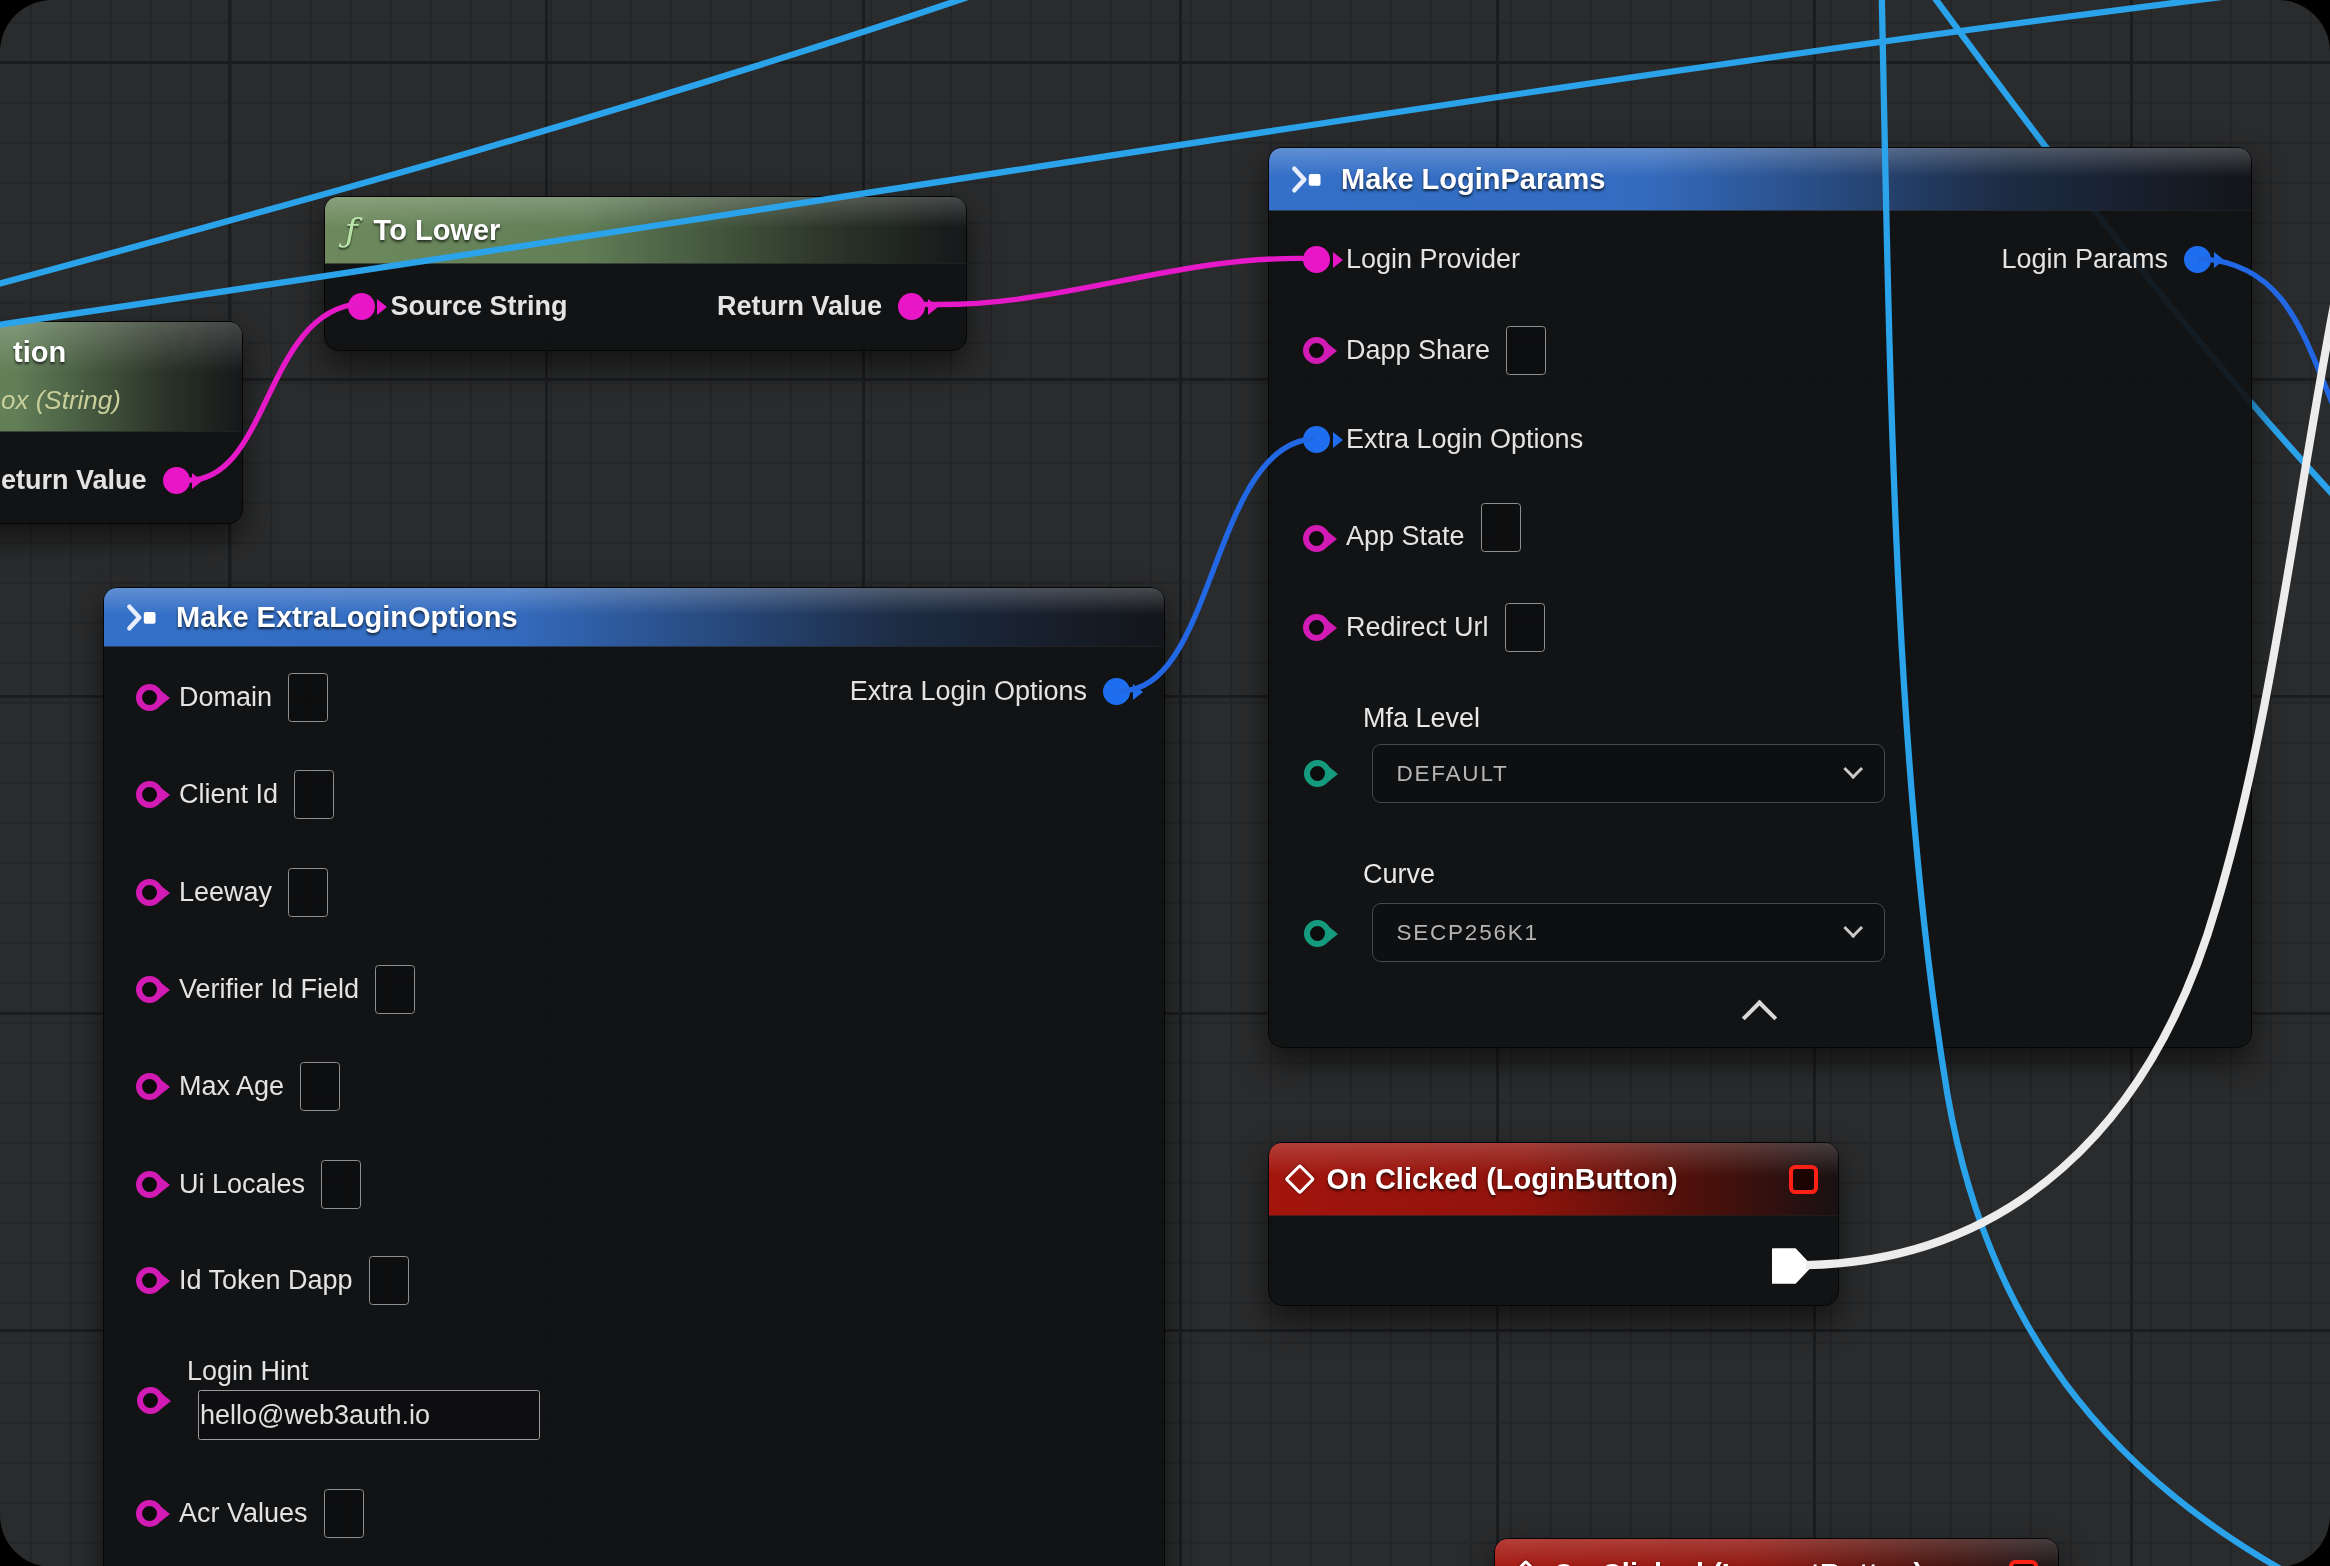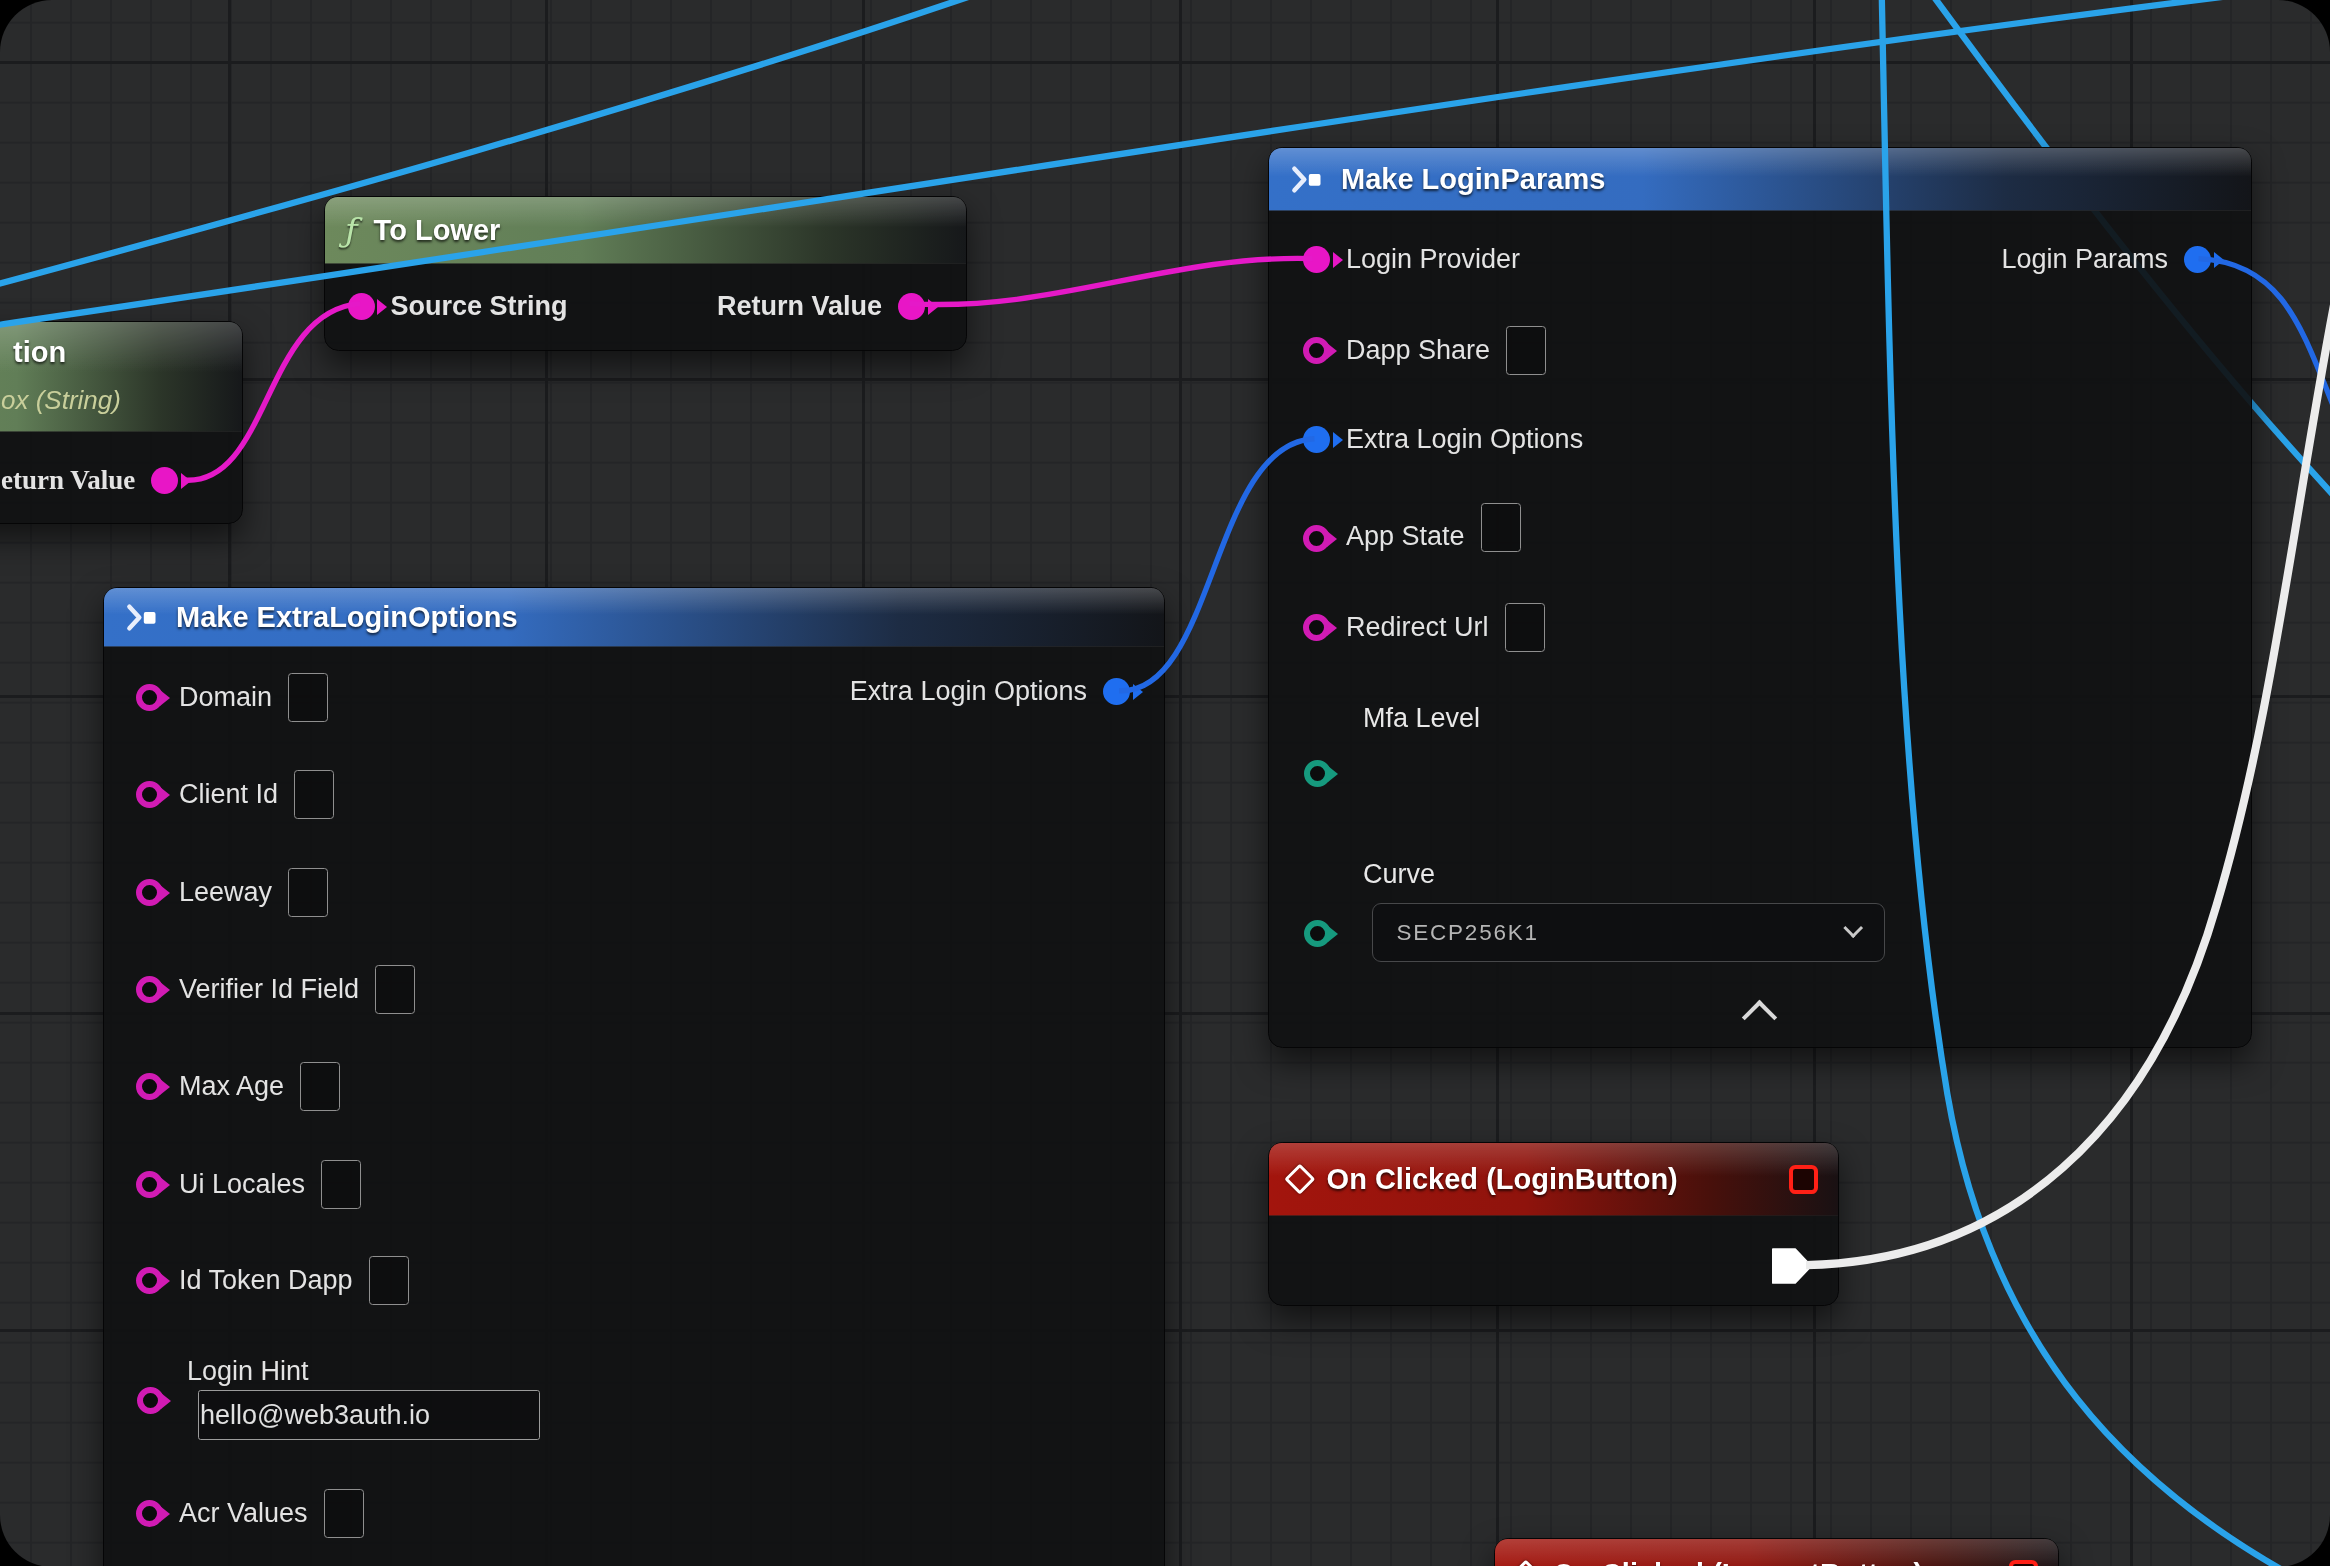--- a/index.html
+++ b/index.html
@@ -65,21 +65,21 @@
 
   <svg class="wires under" viewBox="0 0 2588 1740">
     <path d="M 2142 -12 C 2290 190, 2450 400, 2620 580" stroke="#2aa3ea" stroke-width="7" fill="none"></path>
   </svg>
 
   <div class="node" style="left:-135px;top:321px;width:378px;height:203px;">
     <div class="node-header hdr-green" style="height:110px;align-items:flex-start;padding:0;"></div>
     <div class="node-title" style="position:absolute;left:147px;top:14.4px;">tion</div>
     <div class="sub-title" style="position:absolute;left:135px;top:63px;">ox (String)</div>
     <div class="row" style="left:135px;top:135px;">
-      <span class="pin-label" style="font-weight:bold;font-family:Liberation Serif, serif;">eturn Value</span>
+      <span class="pin-label" style="font-weight:bold;">eturn Value</span>
       <span class="pin f-pink"></span>
     </div>
   </div>
 
   <div class="node" style="left:324px;top:196px;width:643px;height:155px;">
     <div class="node-header hdr-green" style="height:67px;">
       <span class="fn-icon">ƒ</span>
       <span class="node-title">To Lower</span>
     </div>
     <div class="row" style="left:22.5px;top:86px;">
@@ -186,20 +186,24 @@
       <input class="mini-box" style="">
     </div>
     <div class="row" style="left:34px;top:456px;">
       <span class="pin h-pink"></span>
       <span class="pin-label">Redirect Url</span>
       <input class="mini-box" style="">
     </div>
 
     <div class="enum-label" style="left:94px;top:555px;">Mfa Level</div>
     <span class="pin h-teal" style="position:absolute;left:35px;top:612px;"></span>
+    <div class="dropdown" style="left:103px;top:596px;">
+      <span class="dd-value">DEFAULT</span>
+      <span class="chev-down"></span>
+    </div>
 
     <div class="enum-label" style="left:94px;top:711px;">Curve</div>
     <span class="pin h-teal" style="position:absolute;left:35px;top:772px;"></span>
     <div class="dropdown" style="left:103px;top:755px;">
       <span class="dd-value">SECP256K1</span>
       <span class="chev-down"></span>
     </div>
 
     <div class="caret-up" style="left:50%;top:857px;margin-left:-12.6px;"></div>
   </div>

